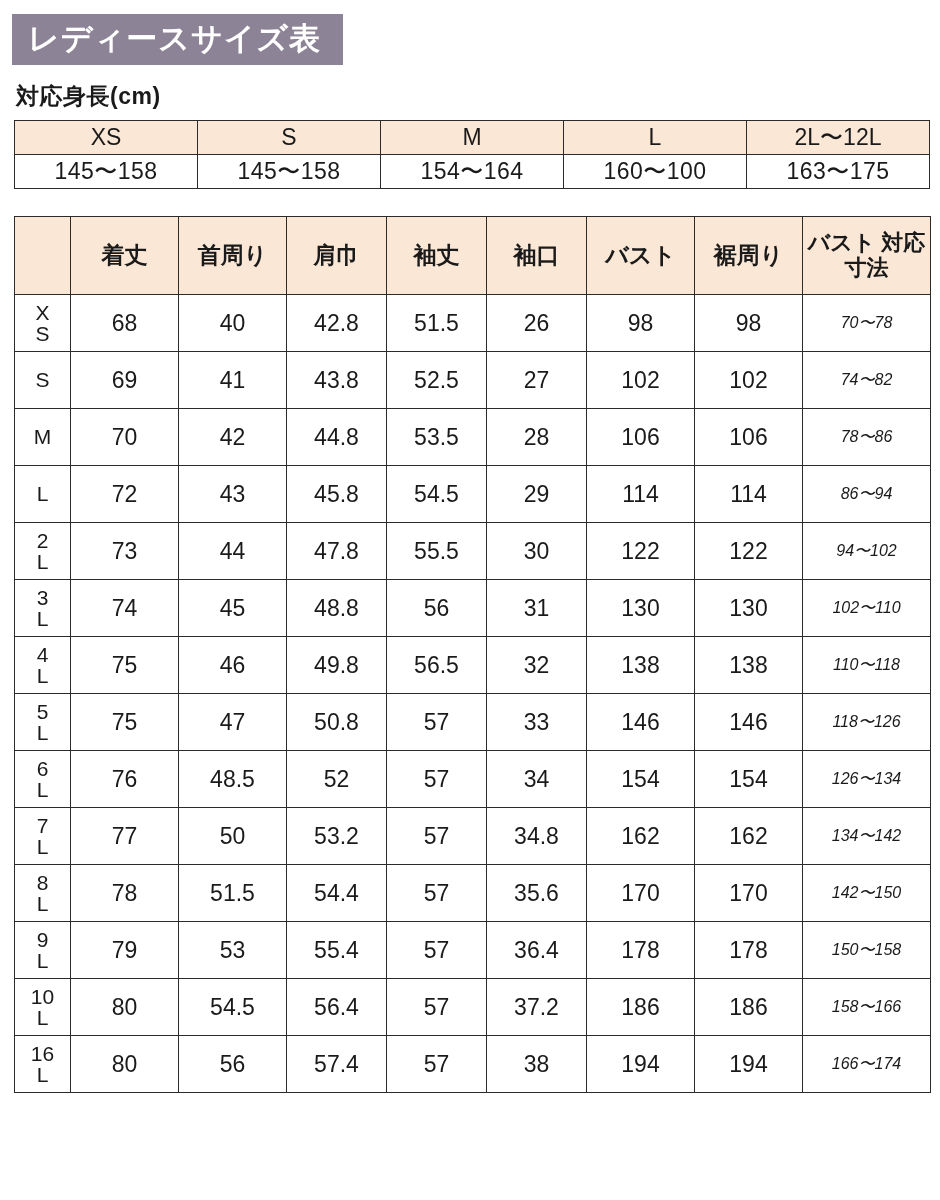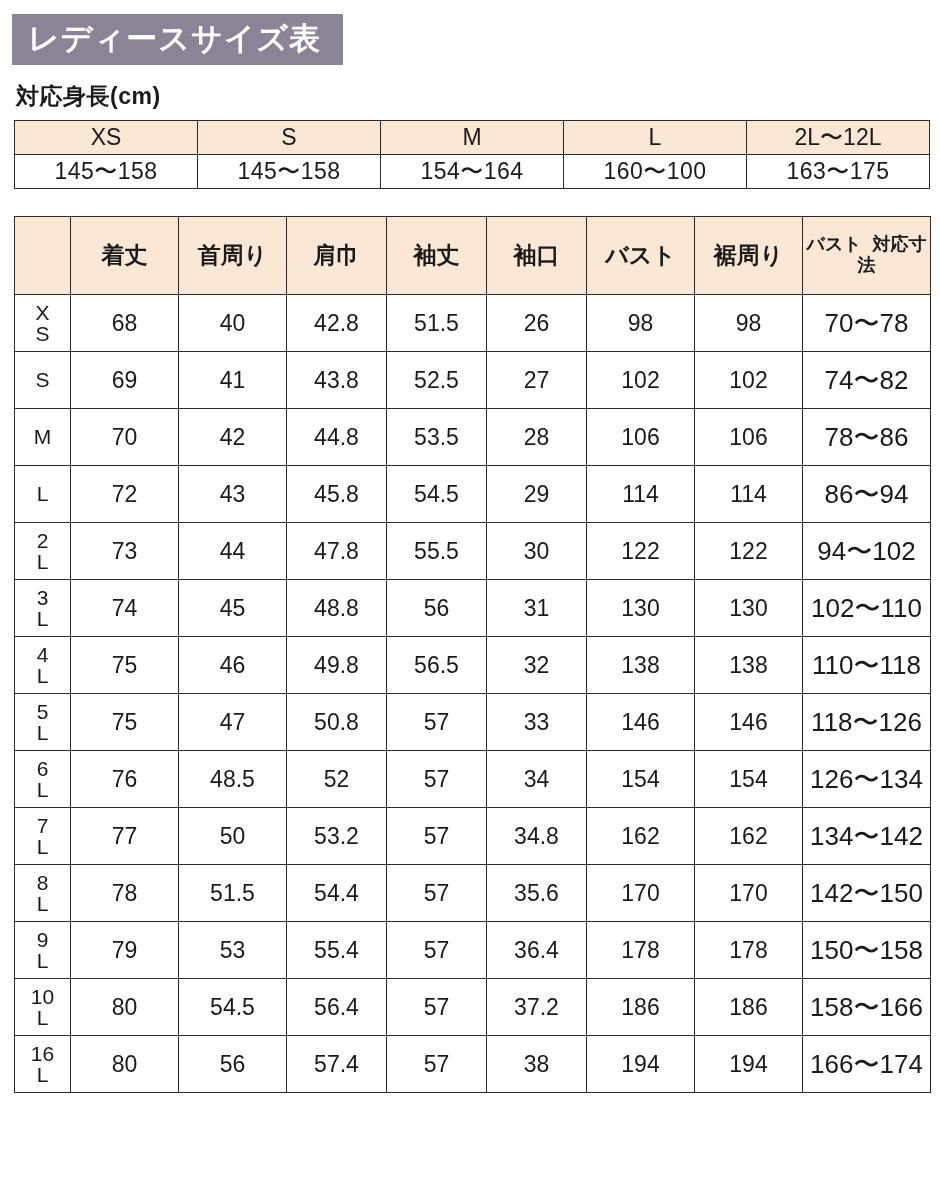--- a/index.html
+++ b/index.html
@@ -84,36 +84,35 @@
   .meas-table thead td {
     background: #fae7d6;
     height: 78px;
     font-size: 23px;
     font-weight: bold;
     padding: 0 2px;
   }
   .meas-table thead td.corner { background: #fae7d6; }
   .meas-table thead td.two-line {
     line-height: 1.12;
-    font-size: 18px;
-    font-family: Liberation Mono, monospace;
+    font-size: 22px;
   }
   .meas-table tbody td {
     height: 57px;
     font-size: 23px;
     background: #ffffff;
   }
   .meas-table tbody td.rowlabel {
     font-size: 21px;
     line-height: 1.02;
     letter-spacing: 0;
     padding: 0;
   }
   .meas-table tbody td.rowlabel span { display: block; }
-  .meas-table tbody td.last { font-size: 26px; letter-spacing: 0; }
+  .meas-table tbody td.last { font-size: 16px; letter-spacing: 0; font-style: italic; }
 </style>
 </head>
 <body>
 
 <div class="page">
 
   <div class="title-bar">レディースサイズ表</div>
 
   <div class="subtitle">対応身長(cm)</div>
 

